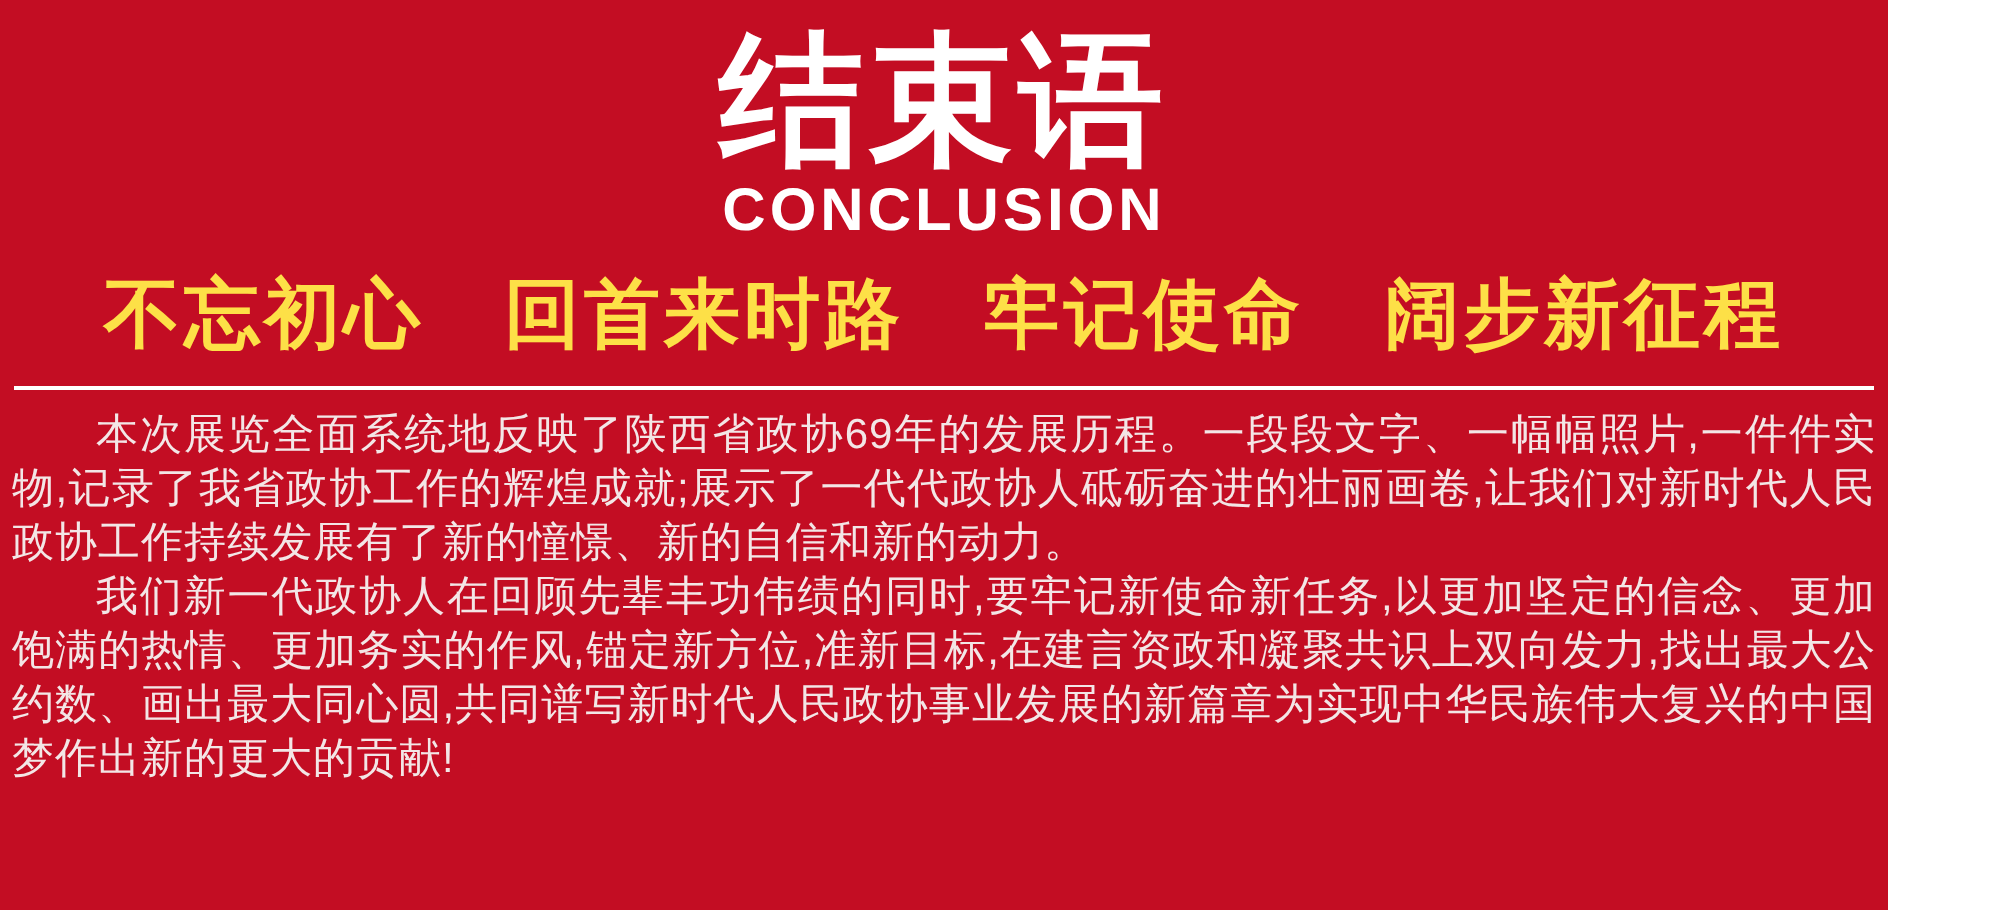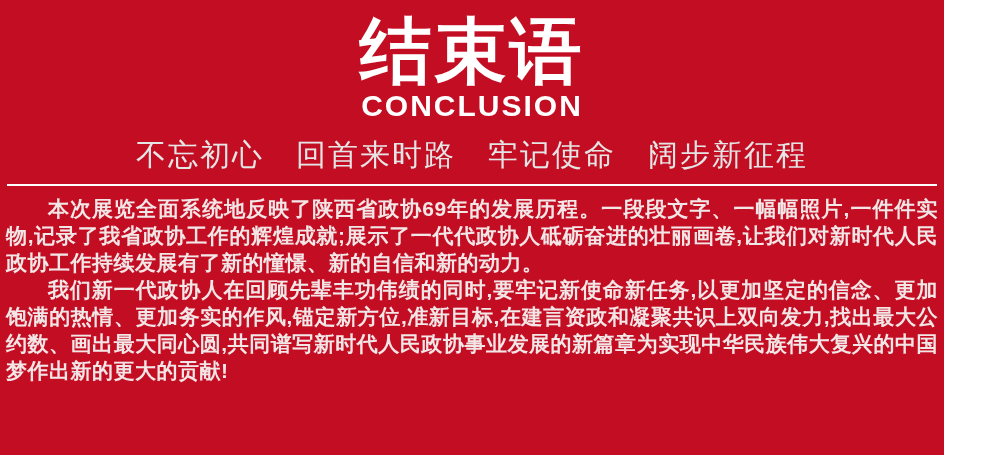--- a/index.html
+++ b/index.html
@@ -26,23 +26,23 @@
     text-align: center;
     color: #ffffff;
     font-size: 30px;
     font-weight: bold;
     letter-spacing: 2px;
     line-height: 1.0;
     margin-top: 2px;
   }
   .tagline {
     text-align: center;
-    color: #e5e5e5;
-    font-size: 30px;
-    font-weight: normal;
+    color: #fde047;
+    font-size: 38px;
+    font-weight: bold;
     letter-spacing: 2px;
     line-height: 1.1;
     margin-top: 17px;
   }
   .divider {
     border: none;
     border-top: 2px solid #ffffff;
     width: 930px;
     margin: 13px auto 9px auto;
   }
@@ -51,21 +51,20 @@
     margin: 0 auto;
     color: #f3e6e6;
     font-size: 21px;
     line-height: 27px;
     text-align: justify;
     letter-spacing: 0.5px;
   }
   .body-text p {
     margin: 0;
     text-indent: 2em;
-    font-weight: bold;
   }
 </style>
 </head>
 <body>
 
 <div class="poster">
   <h1 class="title">结束语</h1>
   <div class="subtitle-en">CONCLUSION</div>
   <div class="tagline">不忘初心　回首来时路　牢记使命　阔步新征程</div>
   <hr class="divider">

